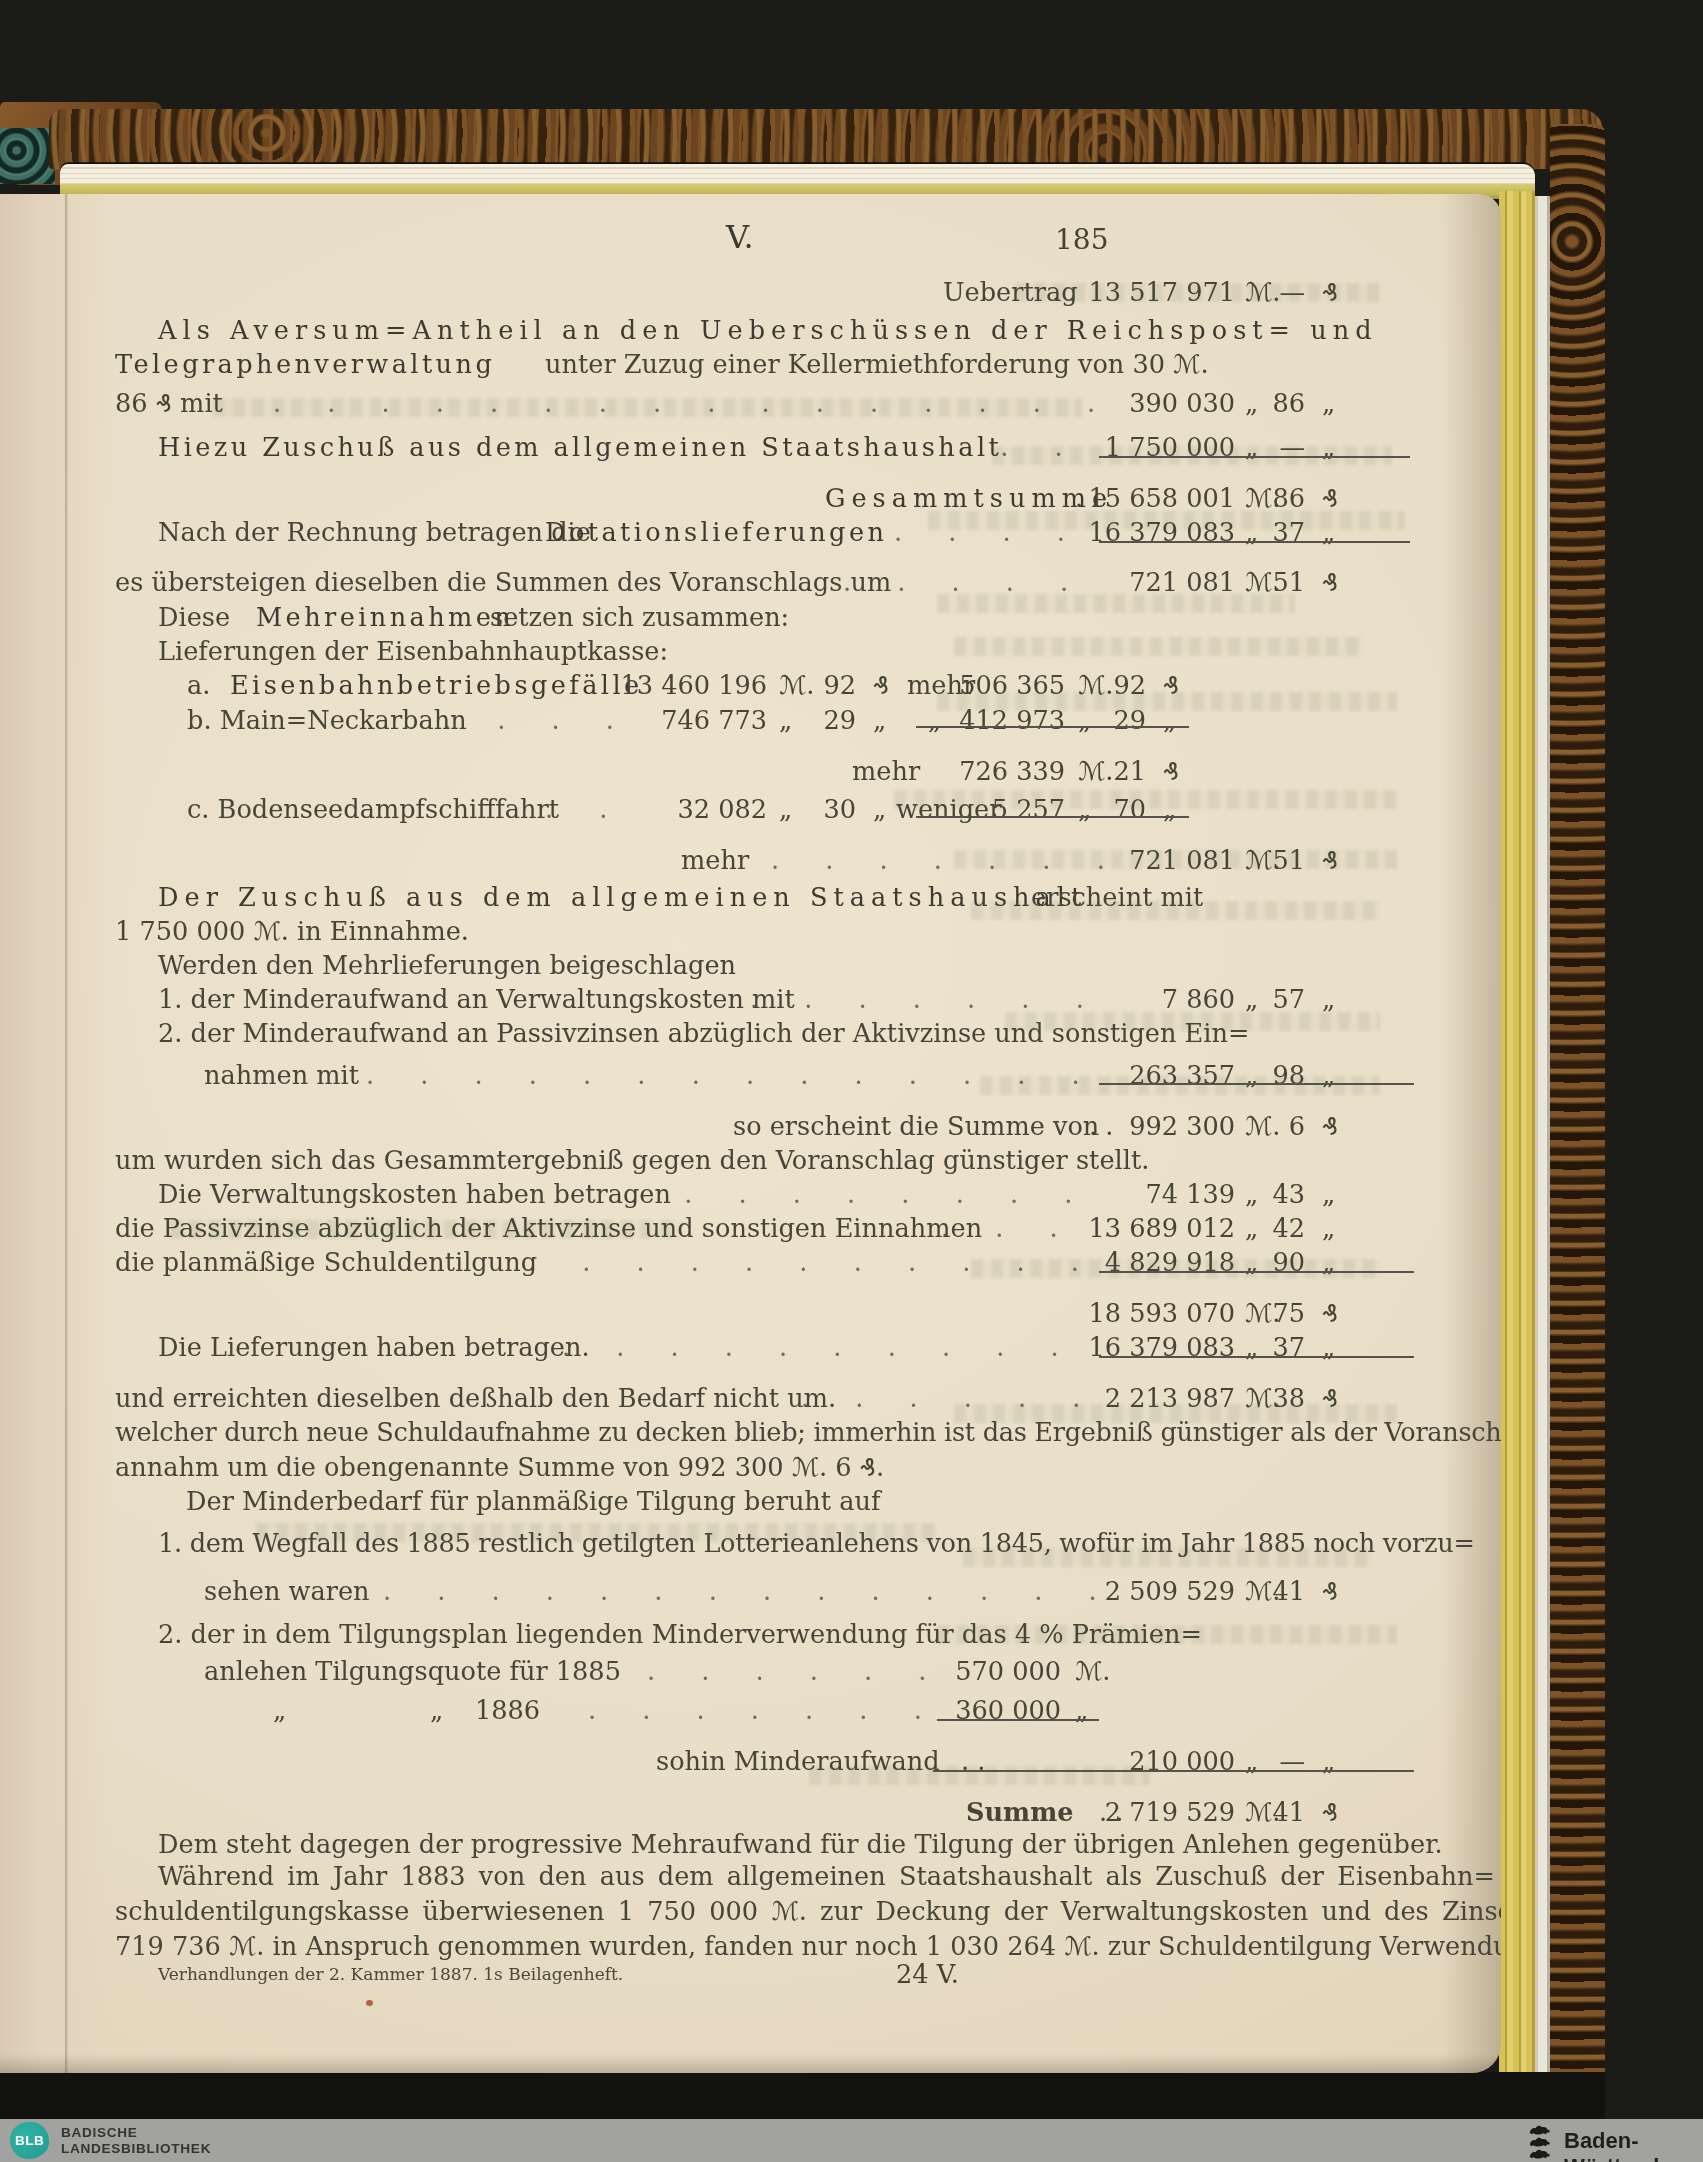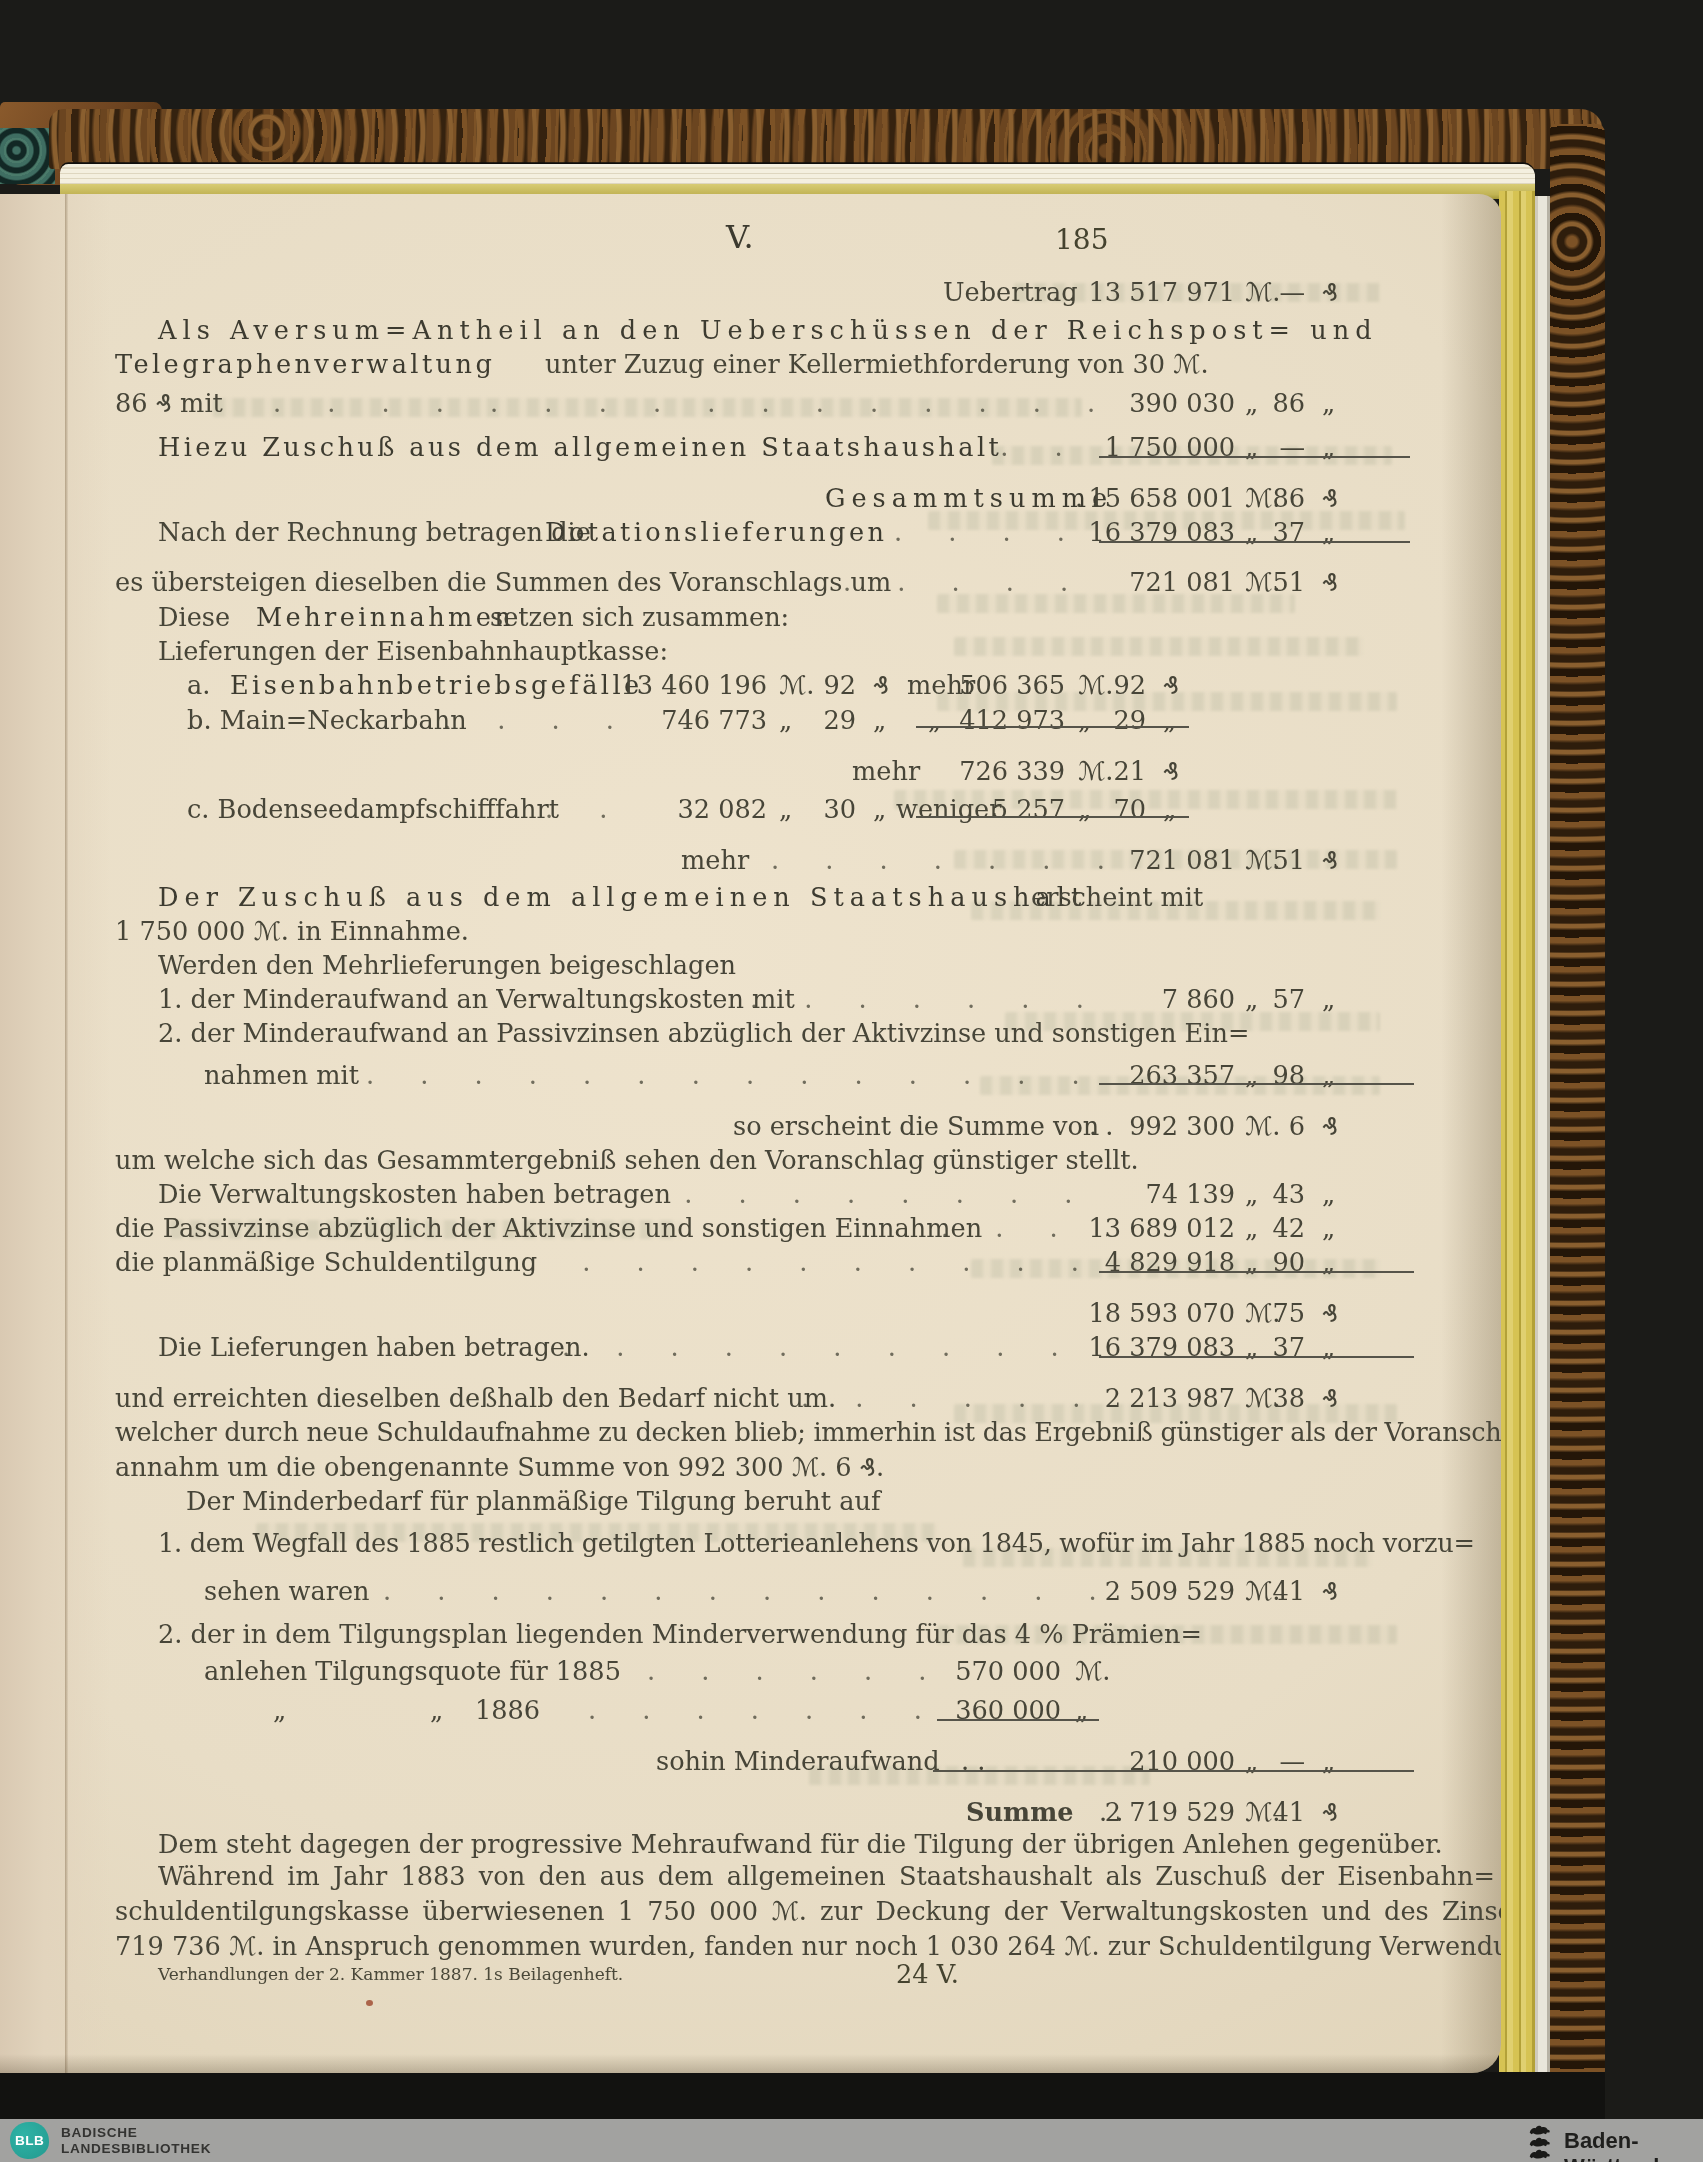--- a/index.html
+++ b/index.html
@@ -304,21 +304,21 @@
     </div>
     <div class="line" style="top: 915px;">
       <span class="seg" style="left: 733px;">so erscheint die Summe von</span>
       <span class="seg" style="left: 1089px;">. .</span>
       <span class="seg ra" style="right: 266px;">992 300</span>
       <span class="seg" style="left: 1245px;">ℳ.</span>
       <span class="seg ra" style="right: 196px;">6</span>
       <span class="seg" style="left: 1322px;">₰</span>
     </div>
     <div class="line" style="top: 949px;">
-      <span class="seg" style="left: 115px;">um welche sich das Gesammtergebniß sehen den Voranschlag günstiger stellt.</span>
+      <span class="seg" style="left: 115px;">um wurden sich das Gesammtergebniß gegen den Voranschlag günstiger stellt.</span>
     </div>
     <div class="line" style="top: 983px;">
       <span class="seg" style="left: 158px;">Die Verwaltungskosten haben betragen</span>
       <span class="seg dots" style="left: 630px; width: 477px;">. . . . . . . . . . . . . . . . . . . . . . . . . . . . . . . . . . . . . . . . </span>
       <span class="seg ra" style="right: 266px;">74 139</span>
       <span class="seg" style="left: 1245px;">„</span>
       <span class="seg ra" style="right: 196px;">43</span>
       <span class="seg" style="left: 1322px;">„</span>
     </div>
     <div class="line" style="top: 1017px;">

